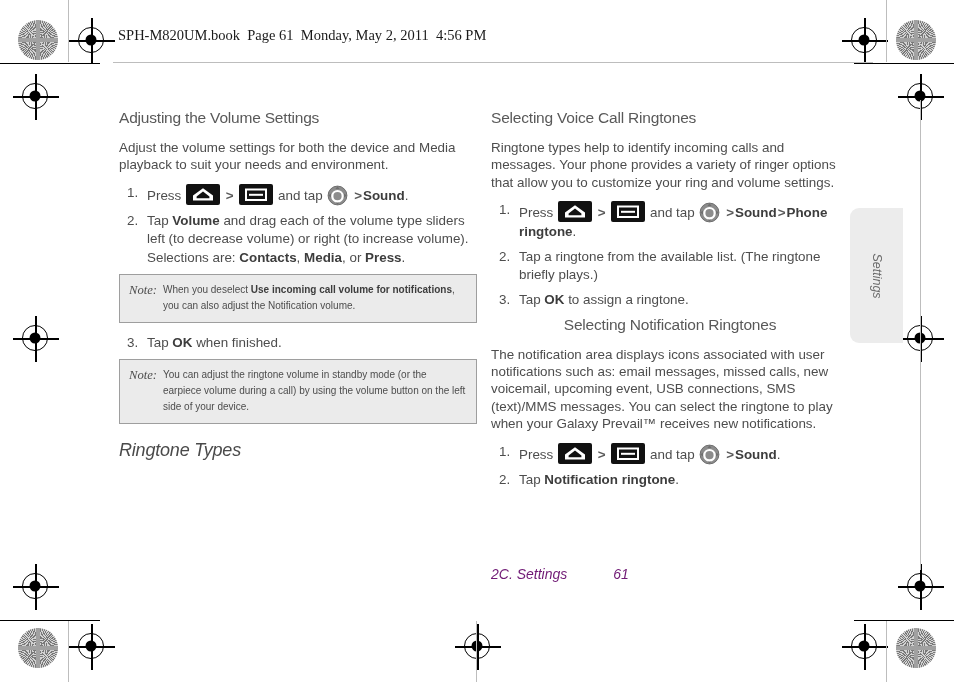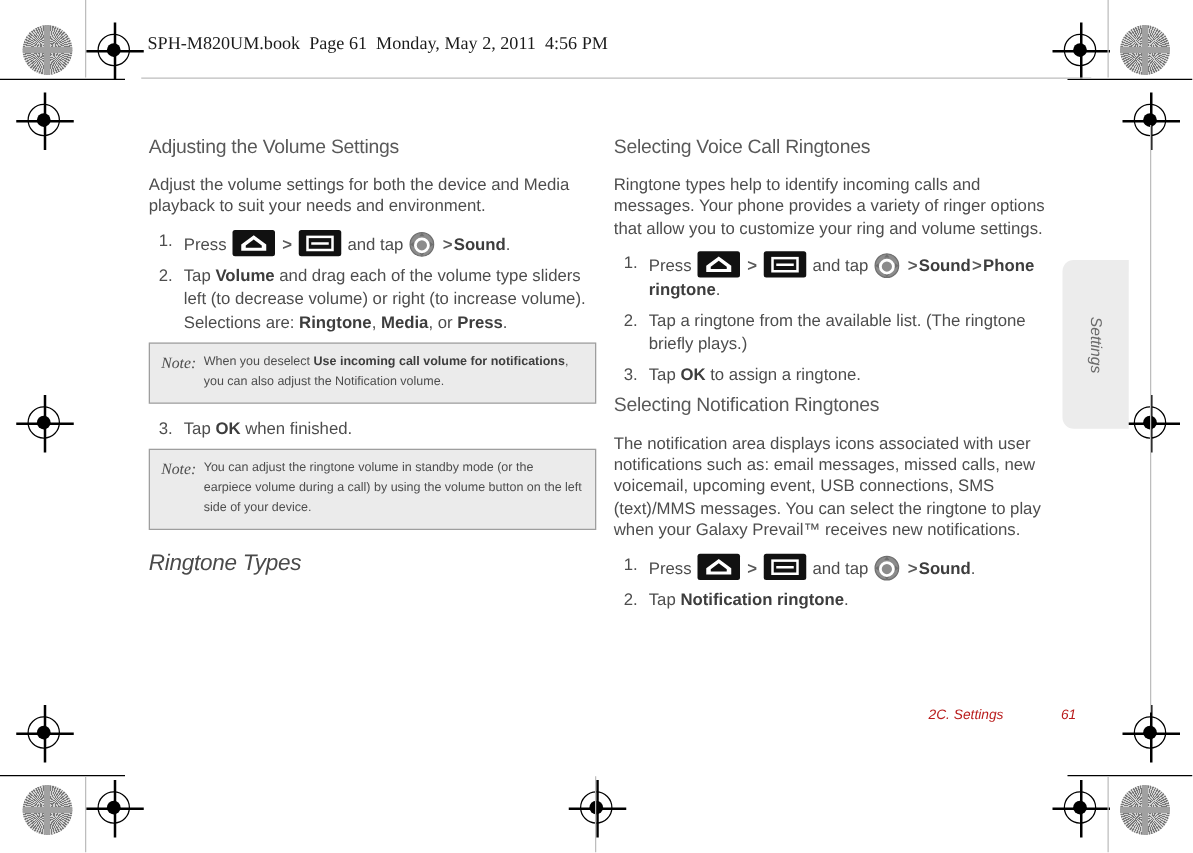--- a/index.html
+++ b/index.html
@@ -90,21 +90,21 @@
   .col-left  { left: 119px; }
   .col-right { left: 491px; }
 
   h2.section {
     font-size: 15.5px;
     font-weight: normal;
     color: #595959;
     margin: 0 0 12px 0;
     letter-spacing: -0.2px;
   }
-  h2.section.tight { margin-top: 4px; }
+  h2.section.tight { margin-top: 4px; text-align: center; }
 
   h3.subsection {
     font-size: 18px;
     font-weight: normal;
     font-style: italic;
     color: #4a4a4a;
     margin: 16px 0 13px 0;
     letter-spacing: -0.2px;
   }
 
@@ -206,24 +206,24 @@
     white-space: nowrap;
   }
 
   
   .footer {
     position: absolute;
     top: 566px;
     left: 491px;
     width: 370px;
     font-style: italic;
-    font-size: 11px;
-    color: #b91c1c;
+    font-size: 14px;
+    color: #701a75;
     display: flex;
-    justify-content: flex-end;
+    justify-content: flex-start;
   }
   .footer-chapter { margin-right: 46px; }
 </style>
 </head>
 <body>
 
 <div>
   <div class="starburst cross" style="left:18px; top:20px;"></div>
   <div class="starburst cross" style="left:896px; top:20px;"></div>
   <div class="starburst cross" style="left:18px; top:628px;"></div>
@@ -319,21 +319,21 @@
             <circle cx="10.5" cy="10.5" r="9.4" fill="#8c8c8c"></circle>
             <circle cx="10.5" cy="10.5" r="9.4" fill="none" stroke="#6f6f6f" stroke-width="1"></circle>
             <path d="M10.5 1.2 L12.6 4.0 L8.4 4.0 Z M10.5 19.8 L8.4 17.0 L12.6 17.0 Z M1.2 10.5 L4.0 8.4 L4.0 12.6 Z M19.8 10.5 L17.0 12.6 L17.0 8.4 Z" fill="#6f6f6f"></path>
             <circle cx="10.5" cy="11.2" r="5.2" fill="none" stroke="#ffffff" stroke-width="2.2"></circle>
             <circle cx="10.5" cy="11.2" r="2.6" fill="#8c8c8c"></circle>
           </svg>
       </span>
       <span class="gt">&gt;</span><b>Sound</b><span>.</span>
     </li>
     <li>
-      <span class="num">2.</span><span>Tap </span><b>Volume</b><span> and drag each of the volume type sliders left (to decrease volume) or right (to increase volume). Selections are: </span><b>Ringtone</b><span>, </span><b>Media</b><span>, or </span><b>Press</b><span>.</span>
+      <span class="num">2.</span><span>Tap </span><b>Volume</b><span> and drag each of the volume type sliders left (to decrease volume) or right (to increase volume). Selections are: </span><b>Contacts</b><span>, </span><b>Media</b><span>, or </span><b>Press</b><span>.</span>
     </li>
   </ol>
 
   <div class="note">
     <div class="note-row">
       <span class="note-label">Note:</span>
       <span class="note-body"><span>When you deselect </span><b>Use incoming call volume for notifications</b><span>, you can also adjust the Notification volume.</span></span>
     </div>
   </div>
 

